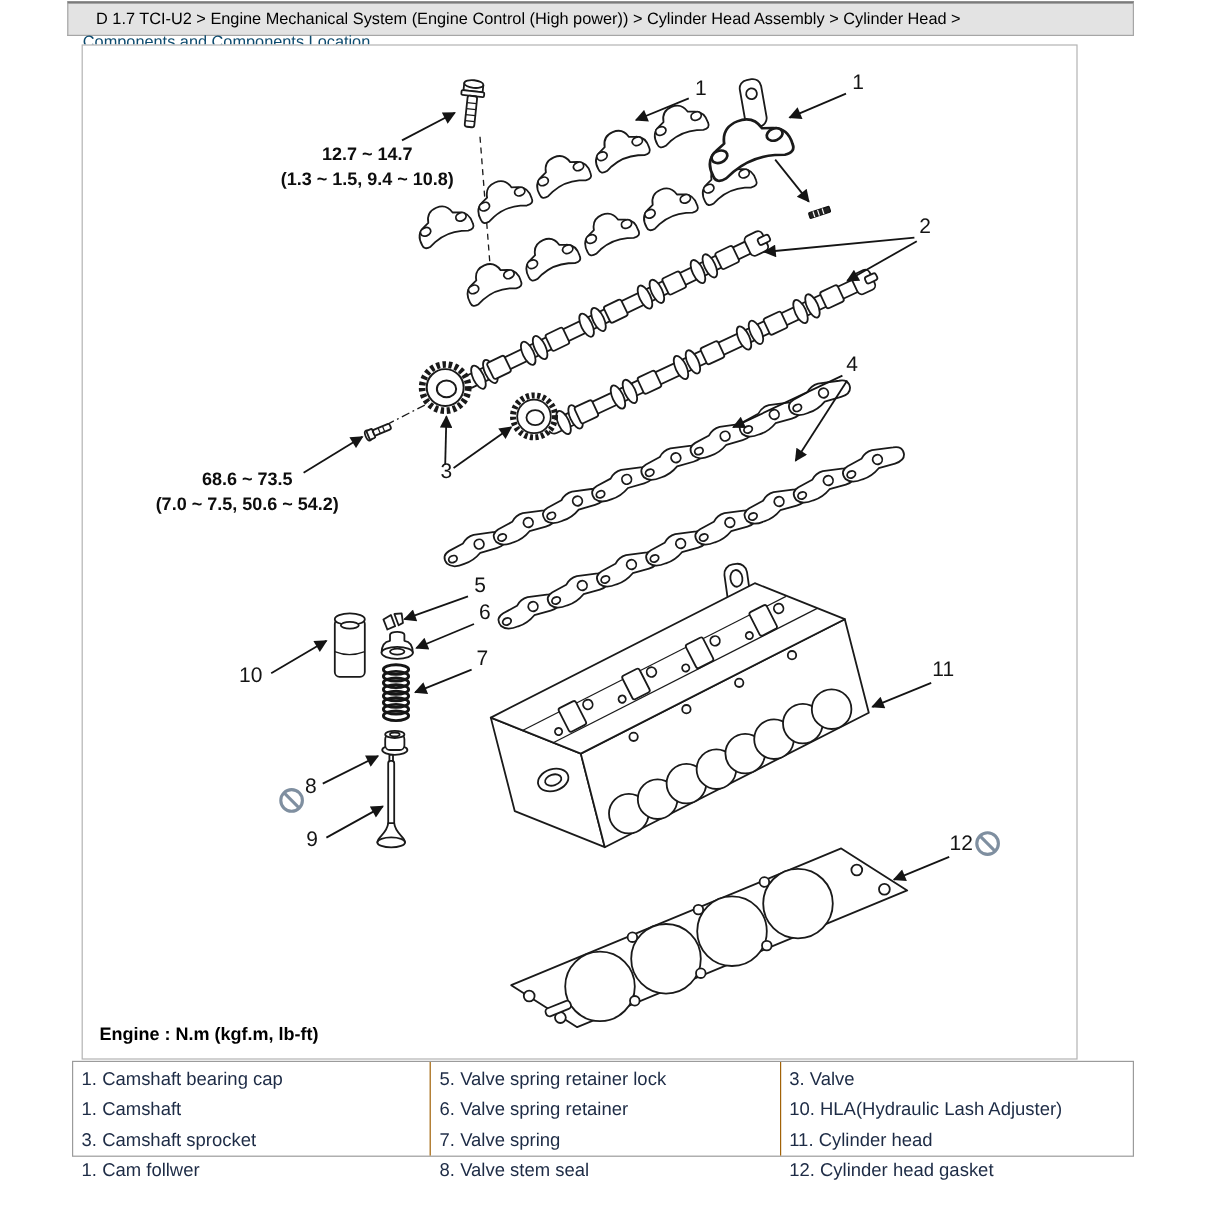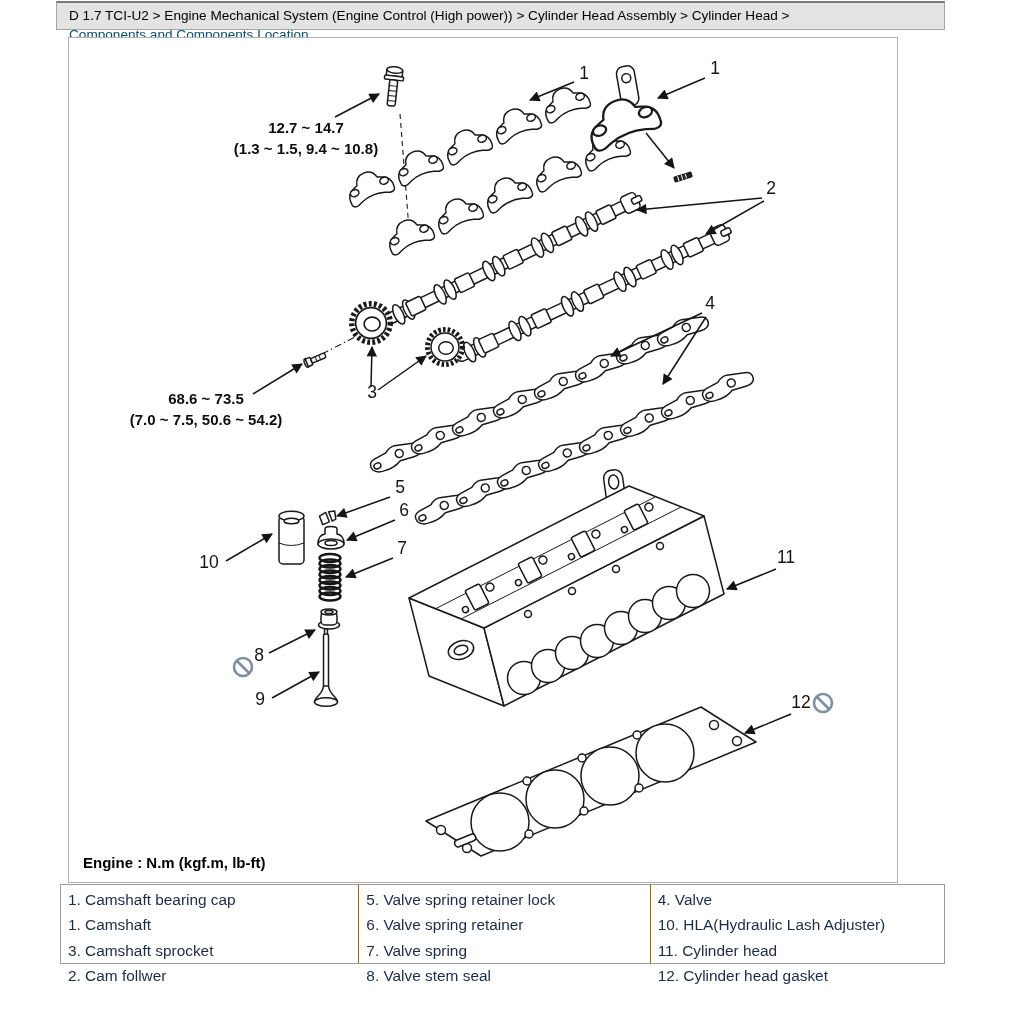--- a/index.html
+++ b/index.html
@@ -1,21 +1,21 @@
 <!DOCTYPE html>
 <html><head>
 <meta charset="utf-8">
 <style>
   html,body{margin:0;padding:0;background:#fff;}
   #page{position:relative;width:1010px;height:1010px;background:#fff;overflow:hidden;
         font-family:"Liberation Sans",sans-serif;}
   
   .topbar{position:absolute;left:56px;top:1px;width:889px;height:29px;box-sizing:border-box;
           background:#e3e3e3;border:1px solid #a6a6a6;border-top:2px solid #7b7b7b;z-index:1;}
-  .bc1{padding-left:12px;font-size:13.6px;color:#000;line-height:26px;white-space:nowrap;}
+  .bc1{padding-left:23px;font-size:13.6px;color:#000;line-height:26px;white-space:nowrap;}
   .bc2{position:absolute;left:69px;top:27px;font-size:13.6px;color:#0c4a6e;white-space:nowrap;z-index:1;}
   
   .panel{position:absolute;left:68px;top:37px;width:828px;height:844px;background:#fff;
          border:1px solid #b3b3b3;z-index:2;}
   .panel svg{position:absolute;left:0;top:0;}
   .torque-note{position:absolute;left:14px;top:816px;font-size:15px;font-weight:bold;color:#000;}
   
   .legend{position:absolute;left:60px;top:884px;width:885px;height:80px;box-sizing:border-box;
           border:1px solid #9b9b9b;background:#fff;display:flex;z-index:2;}
   .legend .col{box-sizing:border-box;padding:2px 0 0 7px;font-size:15.4px;color:#1d2b45;}
@@ -382,29 +382,29 @@
     </svg>
 
     <div class="torque-note">Engine : N.m (kgf.m, lb-ft)</div>
   </div>
 
   <div class="legend">
     <div class="col c0">
       <div class="item">1. Camshaft bearing cap</div>
       <div class="item">1. Camshaft</div>
       <div class="item">3. Camshaft sprocket</div>
-      <div class="item">2. Cam follwer</div>
+      <div class="item">1. Cam follwer</div>
     </div>
     <div class="col c1">
       <div class="item">5. Valve spring retainer lock</div>
       <div class="item">6. Valve spring retainer</div>
       <div class="item">7. Valve spring</div>
       <div class="item">8. Valve stem seal</div>
     </div>
     <div class="col c2">
-      <div class="item">4. Valve</div>
+      <div class="item">3. Valve</div>
       <div class="item">10. HLA(Hydraulic Lash Adjuster)</div>
       <div class="item">11. Cylinder head</div>
       <div class="item">12. Cylinder head gasket</div>
     </div>
   </div>
 
 </div>
 
 </body></html>

